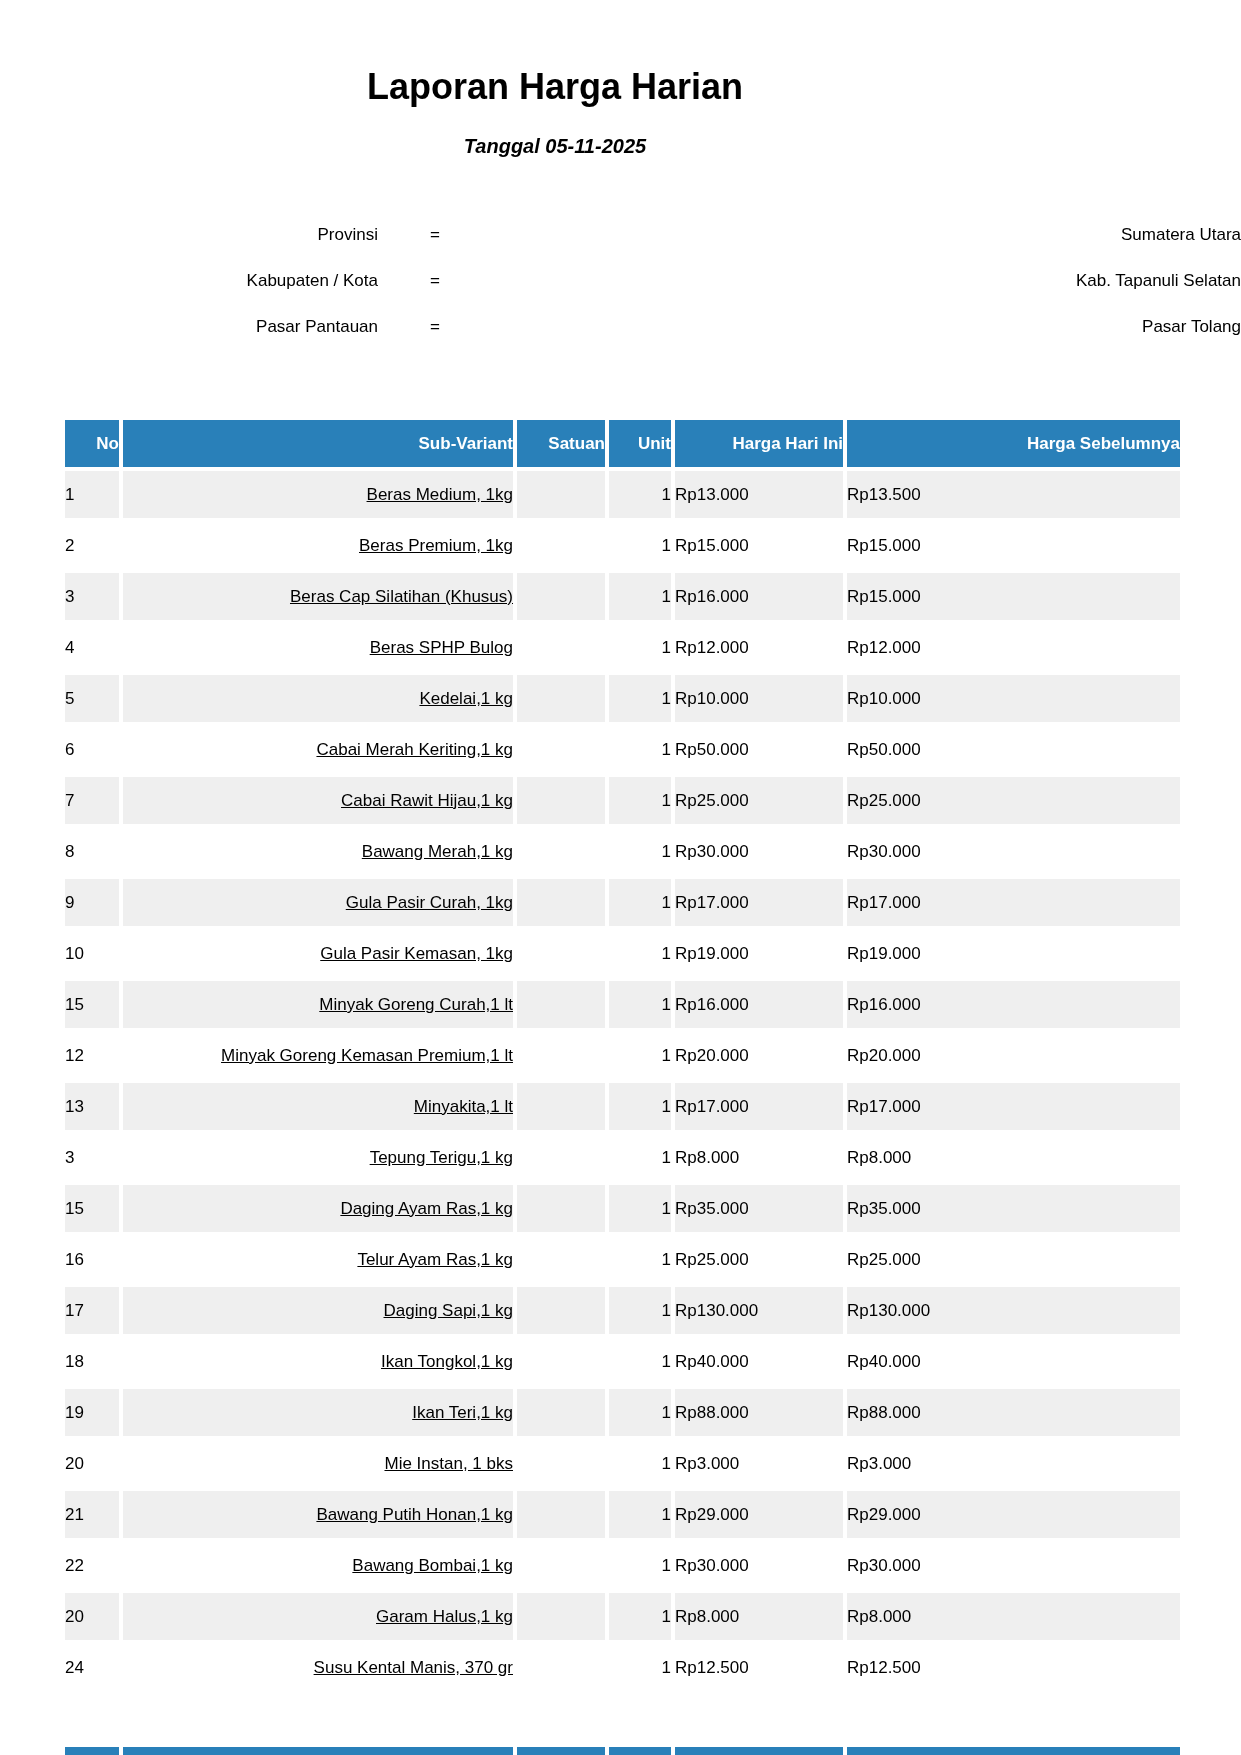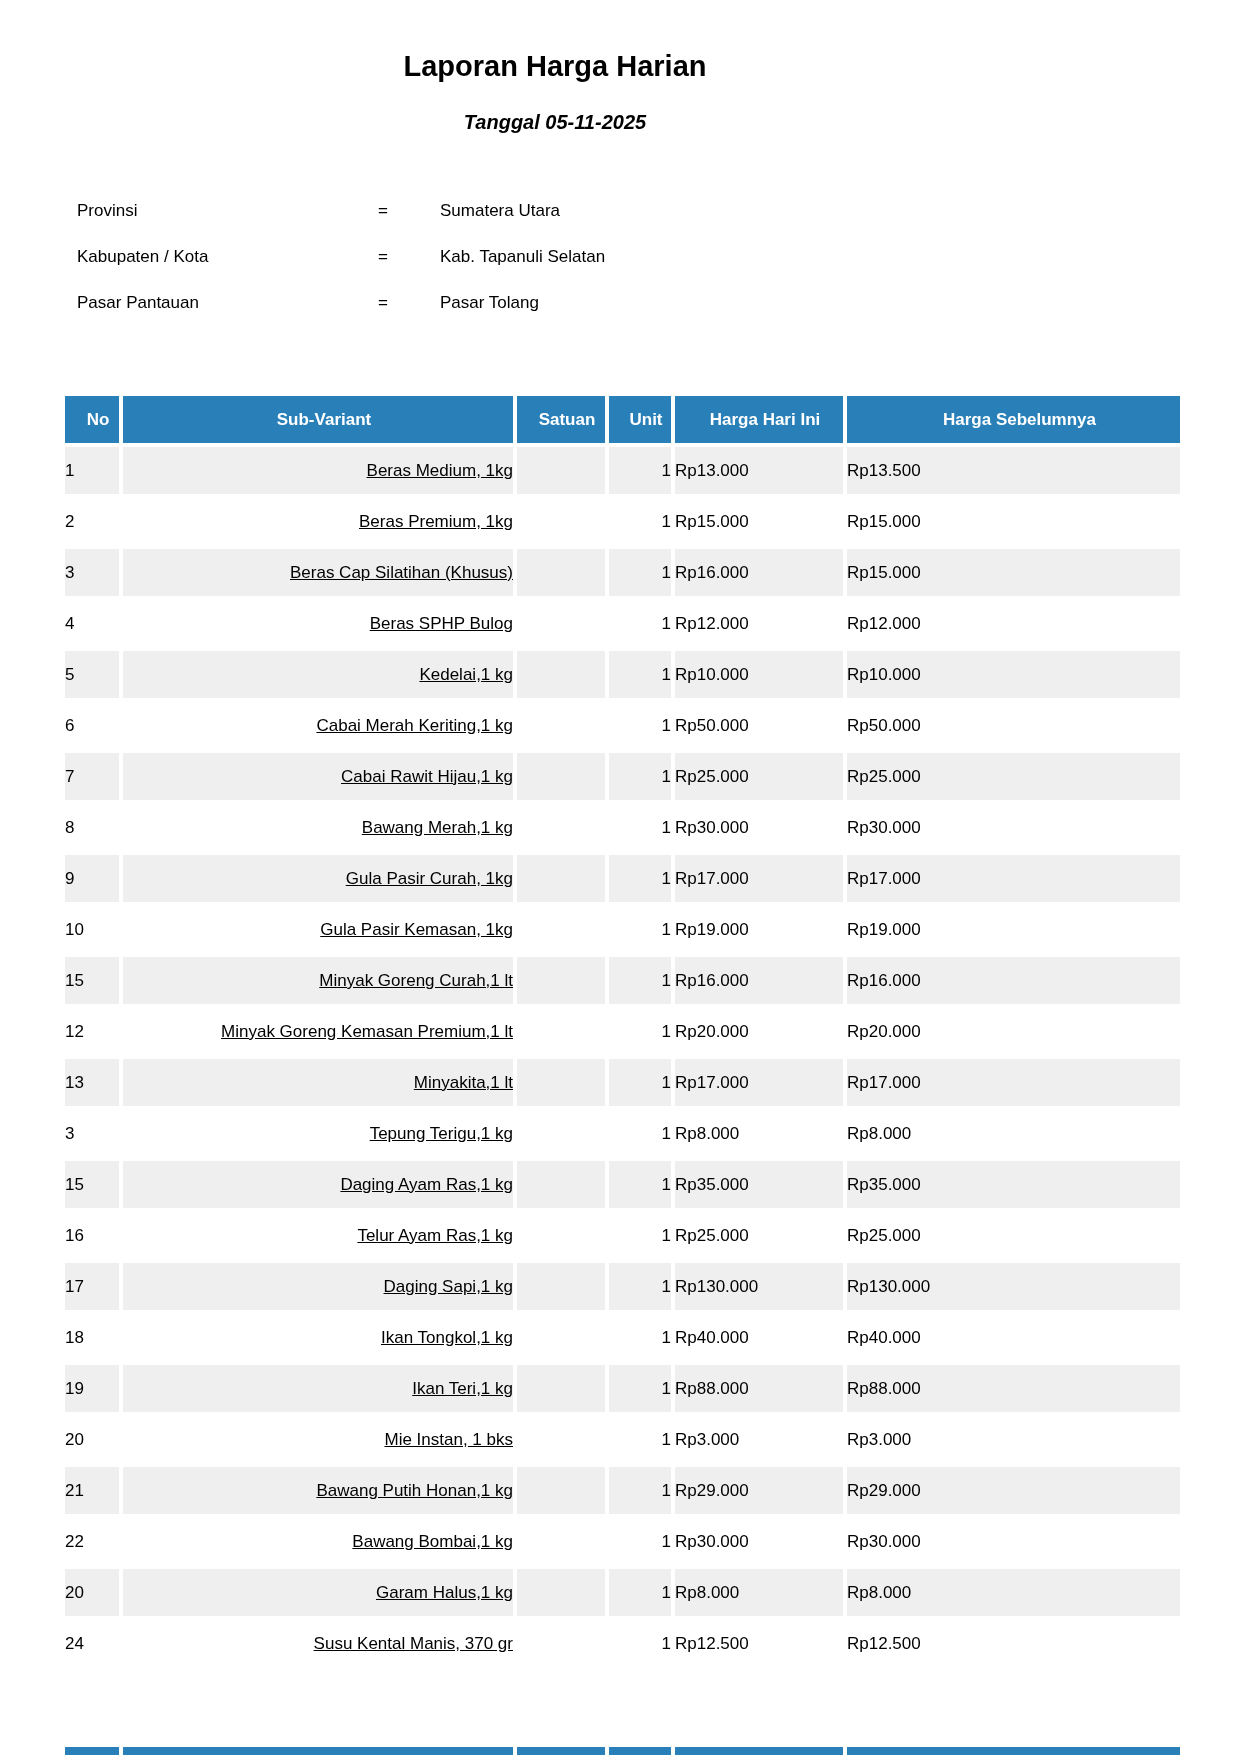--- a/index.html
+++ b/index.html
@@ -13,36 +13,37 @@
     color: #000000;
   }
 
   
   .doc-header {
     width: 1110px;
     padding-top: 50px;
     text-align: center;
   }
   .doc-title {
-    margin: 0;
-    font-size: 29px;
+    margin: 16px;
+    font-size: 36px;
     font-weight: bold;
     line-height: 1.15;
   }
   .doc-subtitle {
     margin: 28px 0 0 0;
     font-size: 20px;
     font-weight: bold;
     font-style: italic;
   }
 
   
   .info {
     margin: 54px 0 0 77px;
     font-size: 17px;
+    text-align: right;
   }
   .info-row {
     display: flex;
     height: 46px;
     align-items: center;
   }
   .info-label { width: 301px; }
   .info-eq    { width: 62px; }
   .info-value { flex: 1; }
 
@@ -60,21 +61,21 @@
   .col-satuan  { width: 88px; }
   .col-unit    { width: 62px; }
   .col-hhi     { width: 168px; }
   .col-hs      { width: auto; }
 
   table.price-table th {
     background: var(--header-bg, #2980b9);
     color: #ffffff;
     font-weight: bold;
     height: 47px;
-    text-align: center;
+    text-align: right;
     padding: 0 0 0 12px;
     overflow: hidden;
     white-space: nowrap;
   }
   table.price-table td {
     height: 47px;
     padding: 0;
     overflow: hidden;
     white-space: nowrap;
     background: #ffffff;

